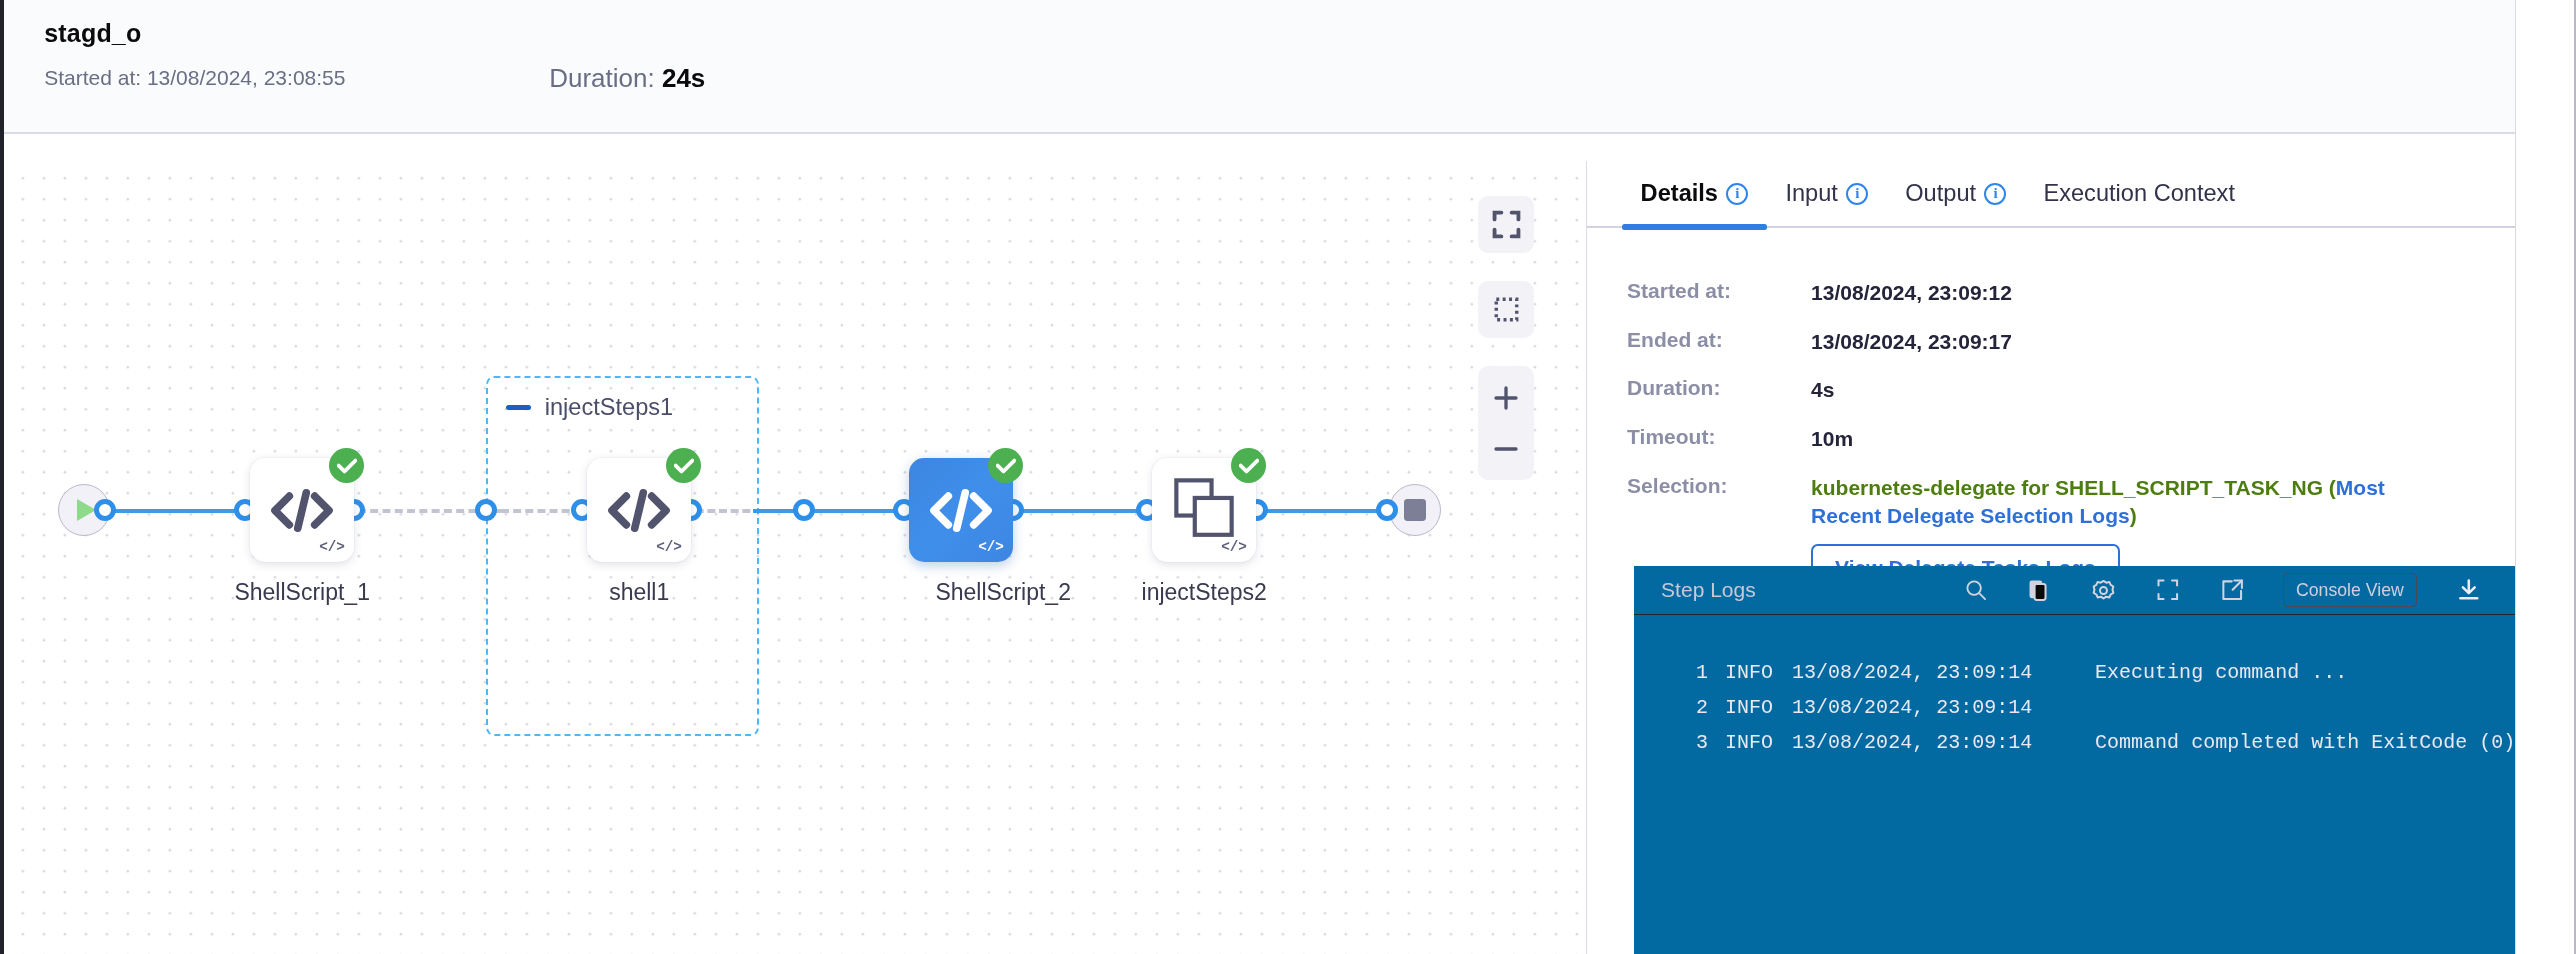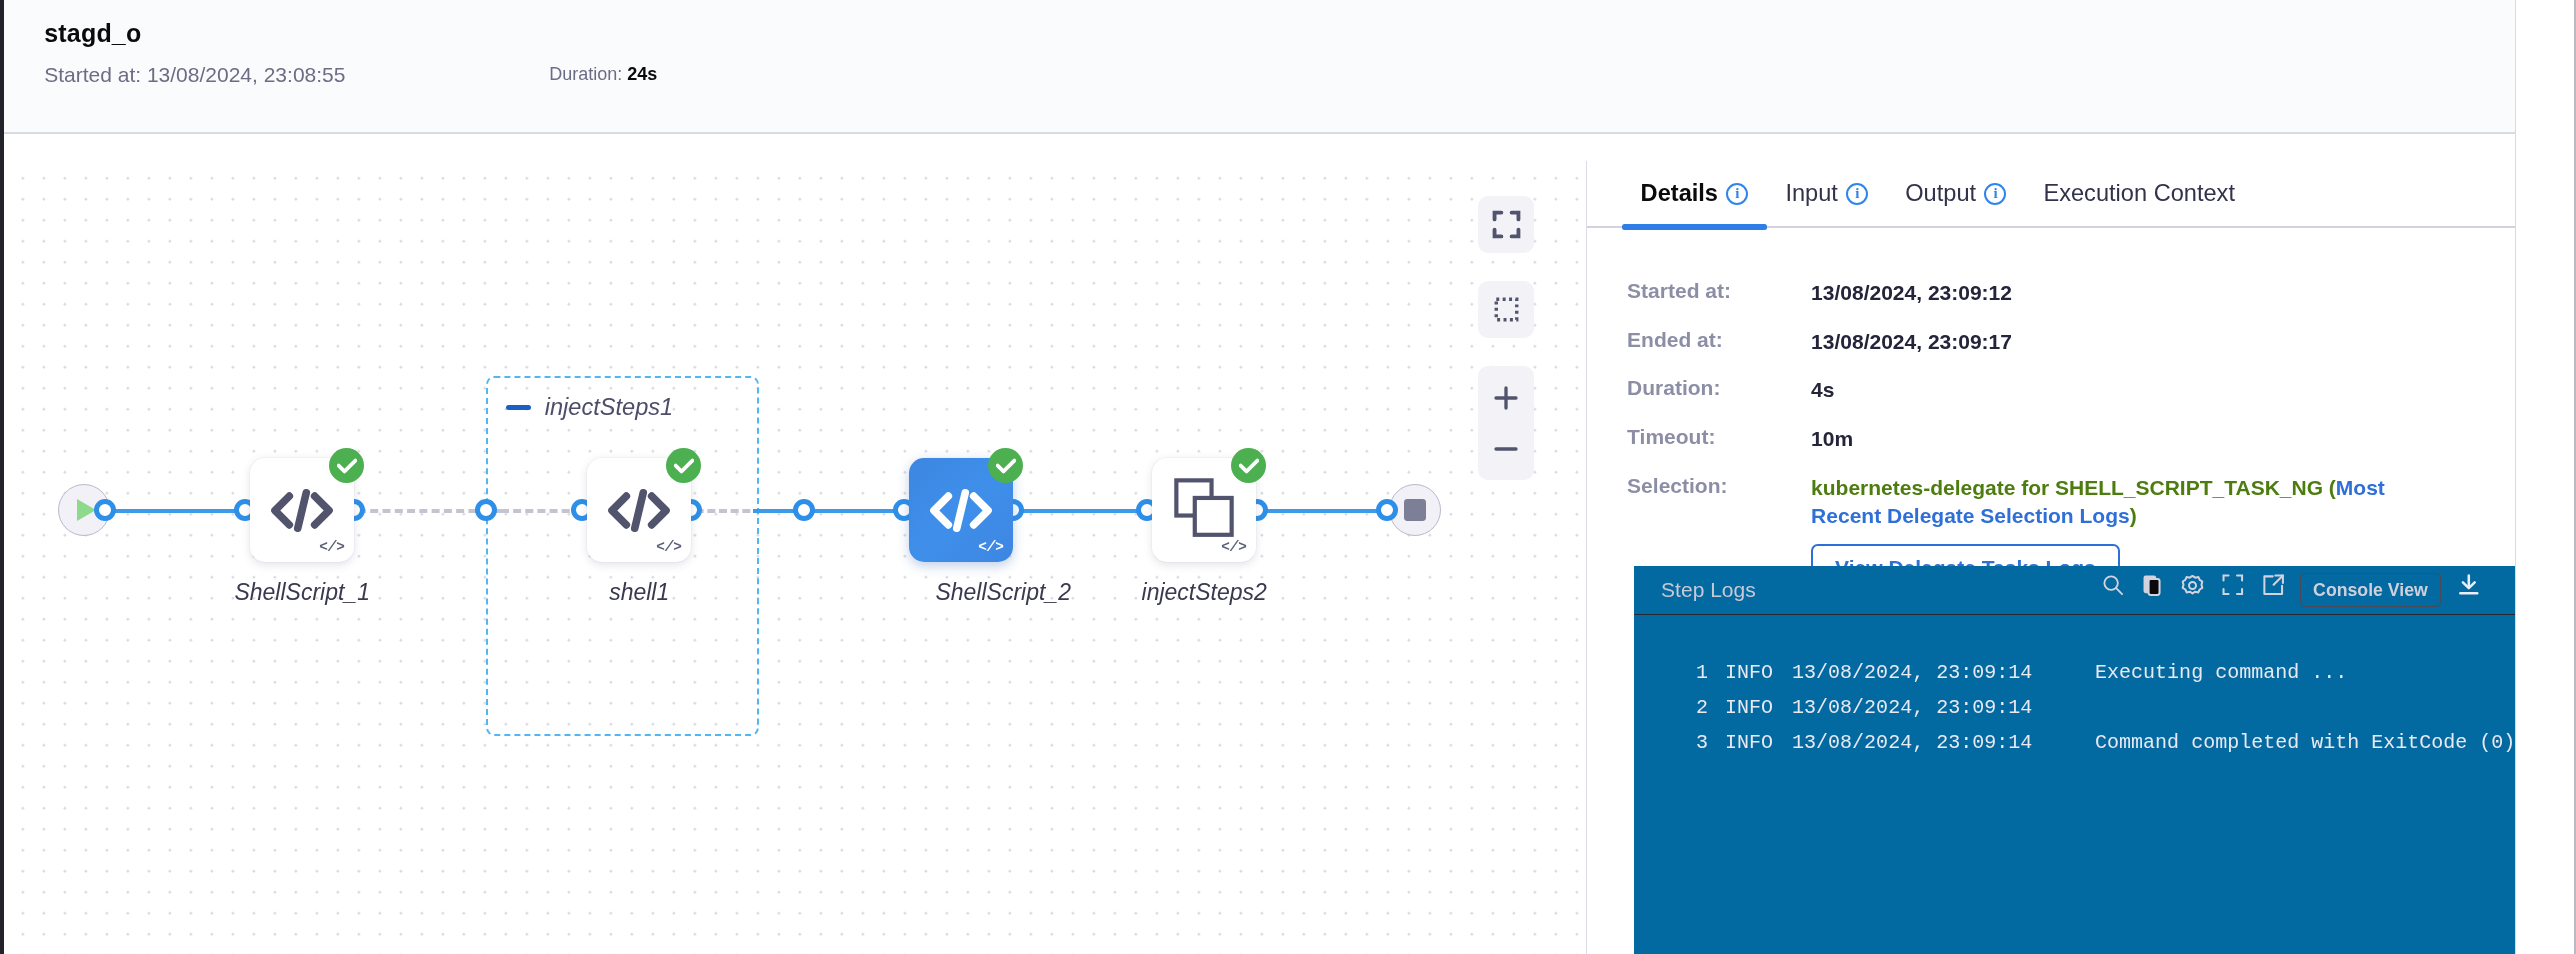--- a/index.html
+++ b/index.html
@@ -45,41 +45,40 @@
   }
   .header-title {
     font-size: 25px; font-weight: bold; color: #0b0b0d;
     letter-spacing: 0.2px;
     margin-bottom: 15px;
   }
   .header-meta { display: flex; align-items: center; }
   .meta-started {
     font-size: 21px; color: #6b6d85; width: 505px;
   }
-  .meta-duration { font-size: 18px; color: #6b6d85; text-align: center; }
+  .meta-duration { font-size: 26px; color: #6b6d85; text-align: center; }
   .meta-duration b { color: #0b0b0d; font-weight: bold; }
 
   
   .body-split {
     position: absolute; left: 4.2px; top: 161px;
     width: 2511px; height: 794px;
     display: flex;
   }
 
   
   .canvas {
     position: relative;
     width: 1824px; height: 794px;
     background-color: #ffffff;
     background-image: radial-gradient(#d3d4de 1.3px, transparent 1.3px);
     background-size: 21px 21px;
     background-position: 8.4px 6.7px;
     overflow: hidden;
     border-right: 1.7px solid #dcdde6;
-    font-style: italic;
   }
 
   
   .group-box {
     position: absolute;
     left: 482px; top: 215px;
     width: 273px; height: 360px;
     border: 2.5px dashed #50b6f5;
     border-radius: 8.4px;
     background: transparent;
@@ -254,21 +253,21 @@
   }
   .logs-bar {
     height: 49px; flex: 0 0 49px;
     display: flex; align-items: center;
     padding: 0 35px 0 27px;
     border-bottom: 1.7px solid #27272f;
   }
   .logs-title {
     font-size: 21px; color: #c9c9d6; flex: 1 1 auto;
   }
-  .logs-icons { display: flex; align-items: flex-start; gap: 16px; font-weight: bold; }
+  .logs-icons { display: flex; align-items: center; gap: 40px; }
   .lg-ico { display: flex; align-items: center; justify-content: center; }
   .console-view {
     border: 1.7px solid #4a4a57; border-radius: 4.2px;
     color: #d0d0dc; font-size: 17.7px;
     padding: 5.9px 11.8px;
     white-space: nowrap;
   }
   .log-body {
     flex: 1 1 auto;
     padding: 40px 0 0 0;

